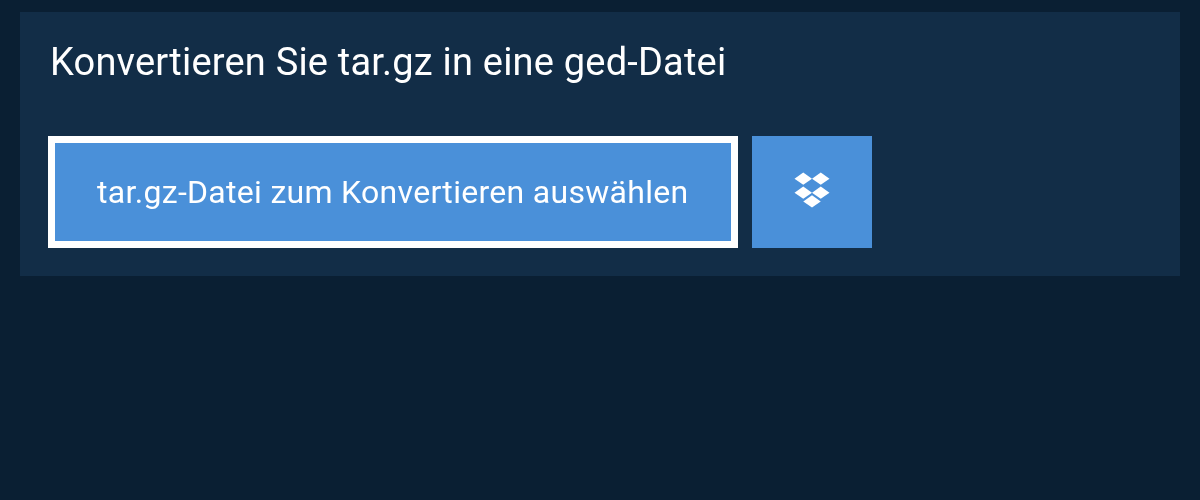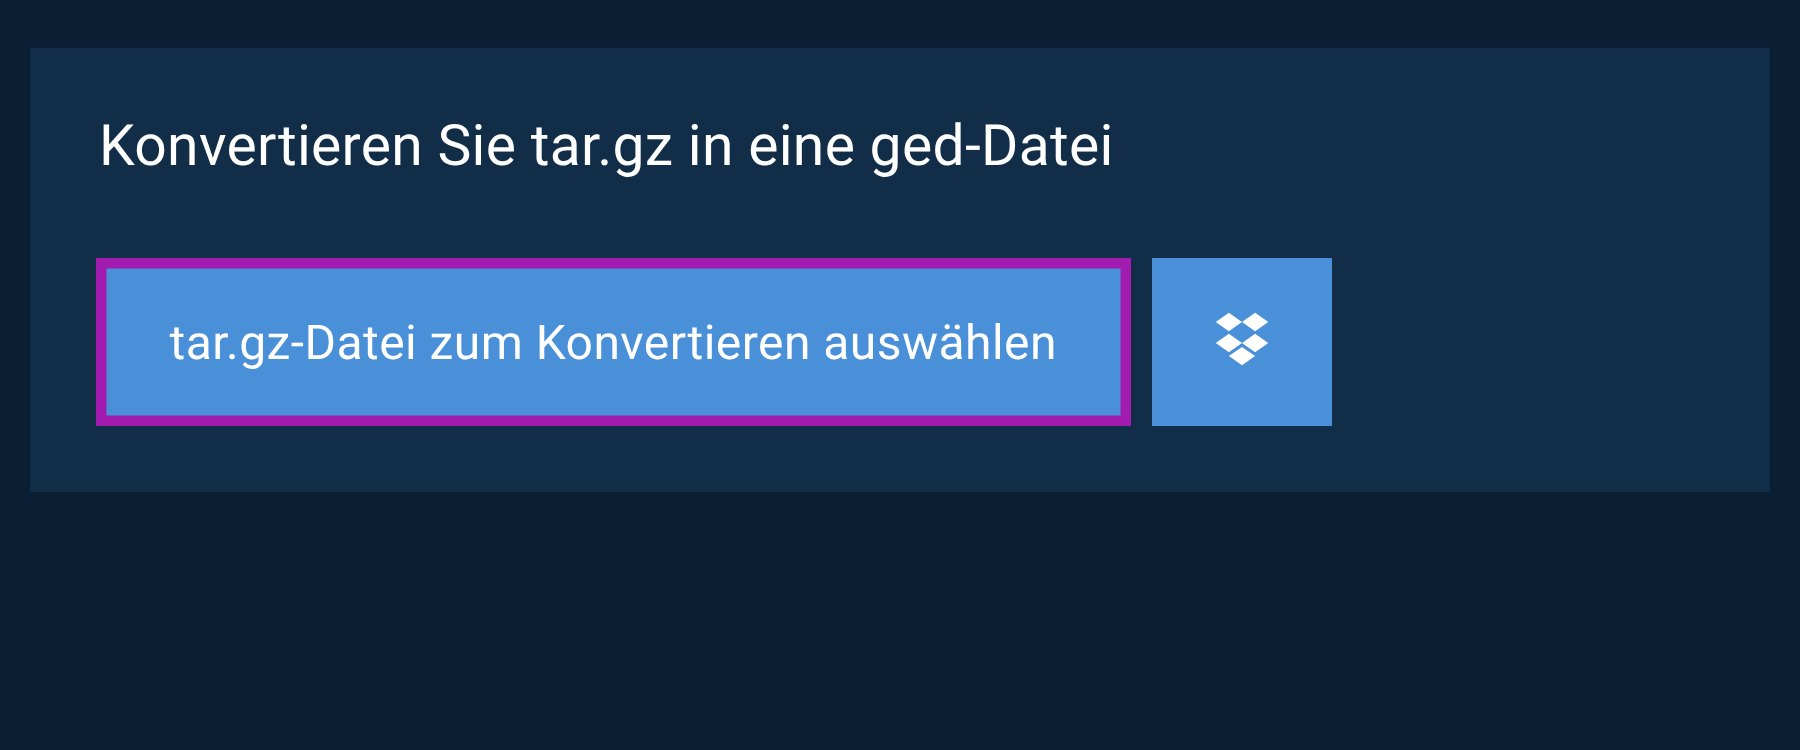--- a/index.html
+++ b/index.html
@@ -9,41 +9,41 @@
     }
     body {
       width: 1200px;
       height: 500px;
       background: #0a1f33;
       font-family: -apple-system, BlinkMacSystemFont, "Segoe UI", Roboto, Helvetica, Arial, sans-serif;
       overflow: hidden;
     }
     .panel {
       background: #122d47;
-      margin: 32px 20px 0 20px;
-      padding: 16px;
+      margin: 12px 20px 0 20px;
+      padding: 0;
     }
     .header {
       padding: 28px 30px 30px 30px;
     }
     .header h1 {
       color: #ffffff;
       font-size: 38px;
       font-weight: 400;
       letter-spacing: 0.2px;
     }
     .button-row {
       display: flex;
       padding: 22px 28px 28px 28px;
       gap: 14px;
       align-items: stretch;
     }
     .choose-file-button {
       background: #4a90d9;
-      border: 7px solid #a21caf;
+      border: 7px solid #ffffff;
       color: #ffffff;
       font-size: 32px;
       font-weight: 400;
       padding: 30px 42px;
       cursor: pointer;
       display: flex;
       align-items: center;
       justify-content: center;
       letter-spacing: 0.3px;
     }

